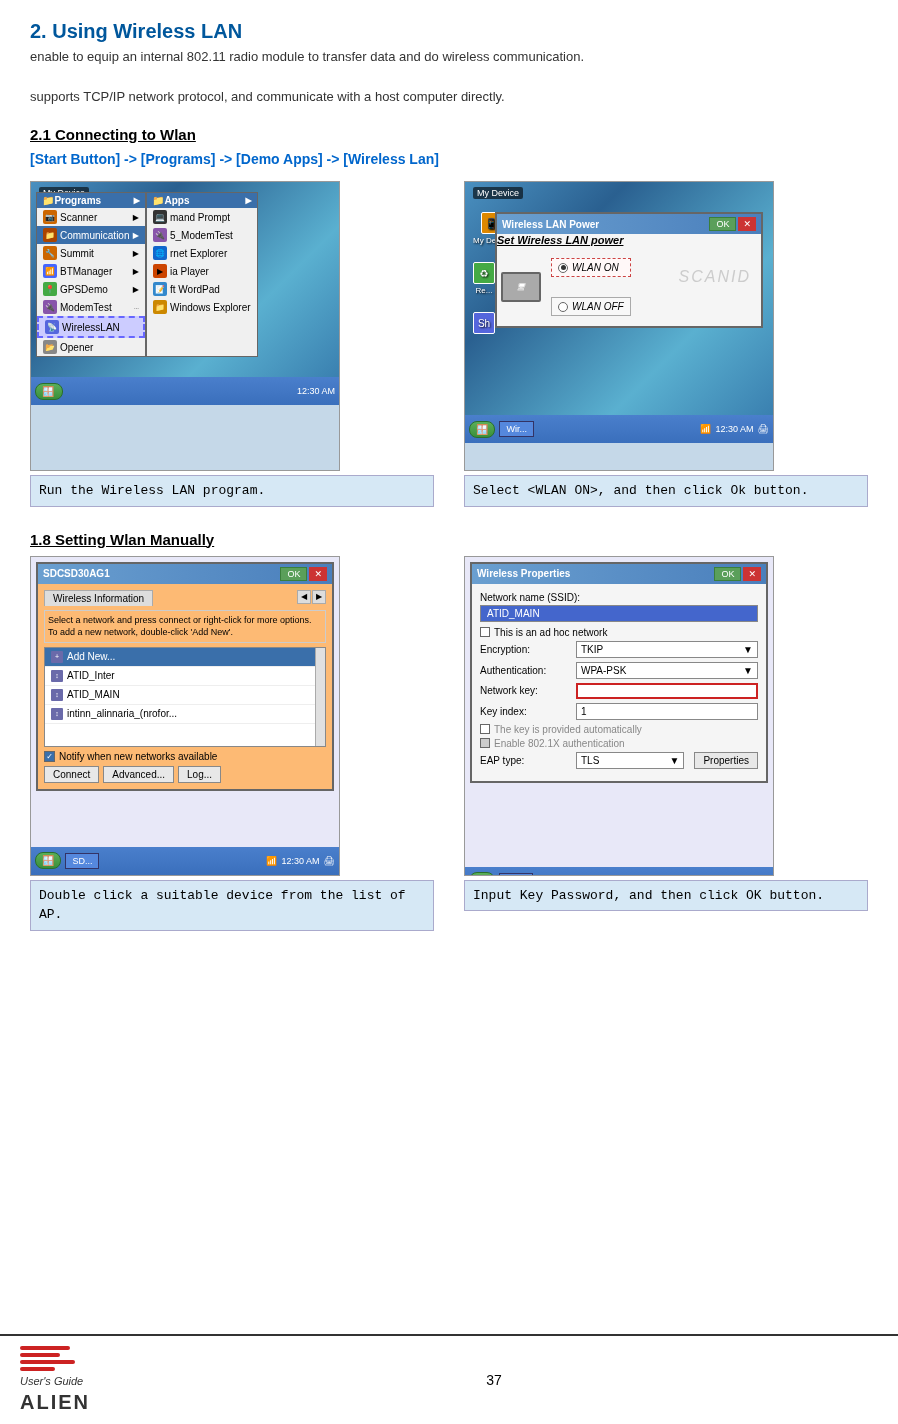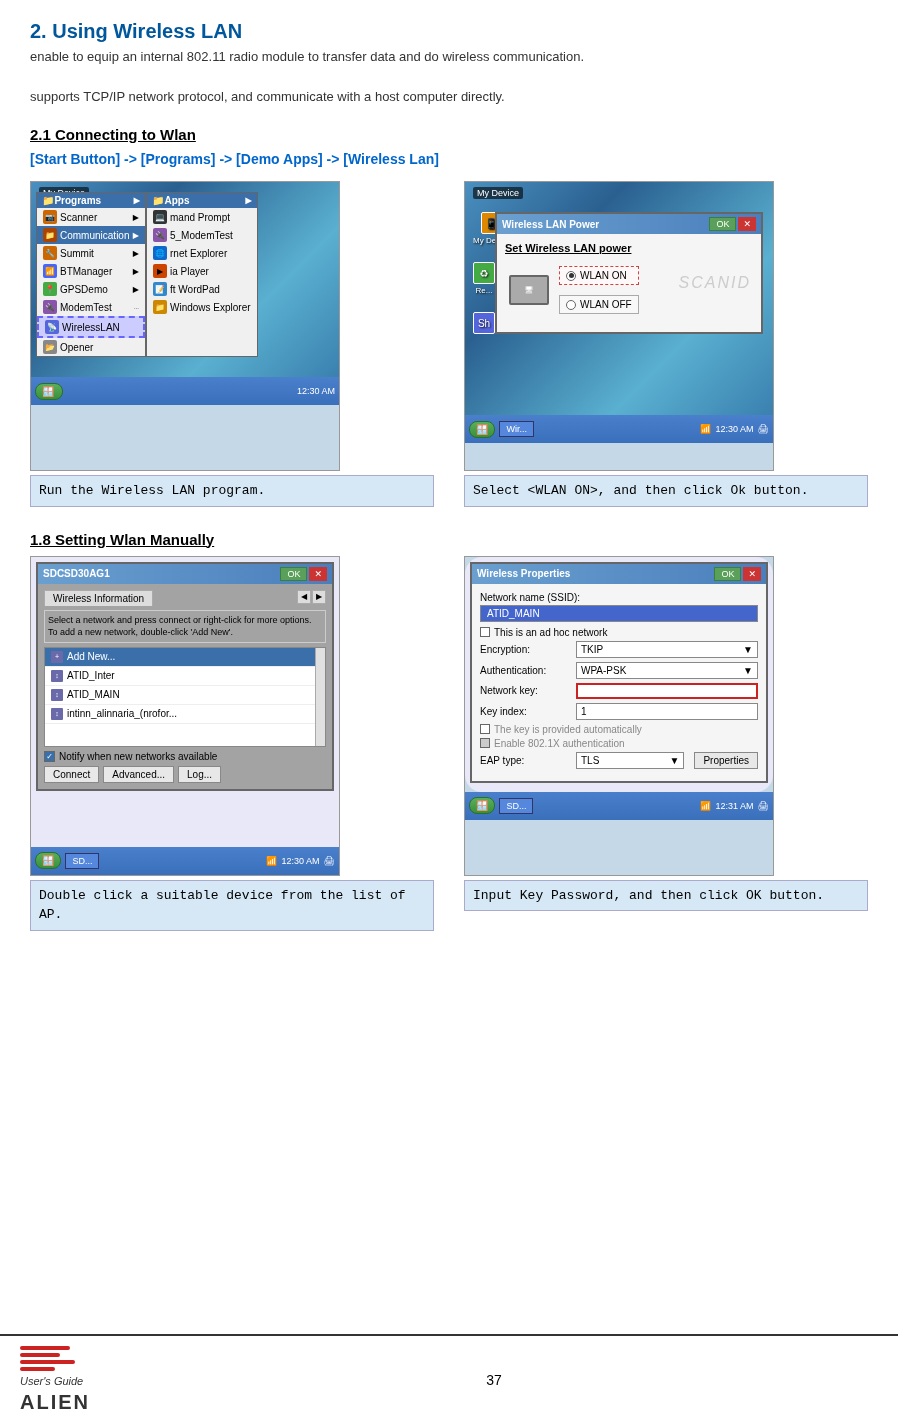--- a/index.html
+++ b/index.html
@@ -257,21 +257,21 @@
     .dialog-x-btn {
       background: #cc3333;
       color: white;
       border: none;
       padding: 1px 5px;
       font-size: 9px;
       cursor: pointer;
     }
 
     .dialog-body {
-      padding: 8px;
+      font-style: italic;
     }
 
     .dialog-subtitle {
       font-weight: bold;
       font-size: 11px;
       text-decoration: underline;
       margin-bottom: 8px;
     }
 
     .wlan-option-row {
@@ -291,21 +291,21 @@
       display: flex;
       align-items: center;
       justify-content: center;
       font-size: 7px;
       color: white;
     }
 
     .wlan-radio-group {
       display: flex;
       flex-direction: column;
-      gap: 10px;
+      gap: 20px;
     }
 
     .wlan-radio-btn {
       display: flex;
       align-items: center;
       gap: 4px;
       padding: 3px 6px;
       border: 1px dashed #cc4444;
       background: #fff8f8;
       cursor: pointer;
@@ -435,21 +435,21 @@
     .wp-checkbox.checked {
       background: #3a6faa;
     }
 
     
     .sdcsd-dialog {
       position: absolute;
       top: 5px;
       left: 5px;
       right: 5px;
-      background: #a3a3a3;
+      background: #fdba74;
       border: 2px solid #666;
       font-size: 10px;
     }
 
     .sdcsd-body {
       padding: 6px;
       border-radius: 7px;
     }
 
     .list-area {
@@ -871,21 +871,21 @@
             <span>12:30 AM</span>
             <span>🖨</span>
           </div>
         </div>
       </div>
       <div class="caption-box">Double click a suitable device from the list of AP.</div>
     </div>
 
     <div class="img-block">
       <div class="screenshot-box ss4">
-        <div class="desktop-area" style="height:235px;background:#e8e8f8;border-radius:17px;">
+        <div class="desktop-area" style="height:310px;background:#e8e8f8;">
           <div class="wireless-dialog">
             <div class="dialog-titlebar">
               <span>Wireless Properties</span>
               <div class="dialog-btn-group">
                 <button class="dialog-ok-btn">OK</button>
                 <button class="dialog-x-btn">✕</button>
               </div>
             </div>
             <div class="wp-body">
 

